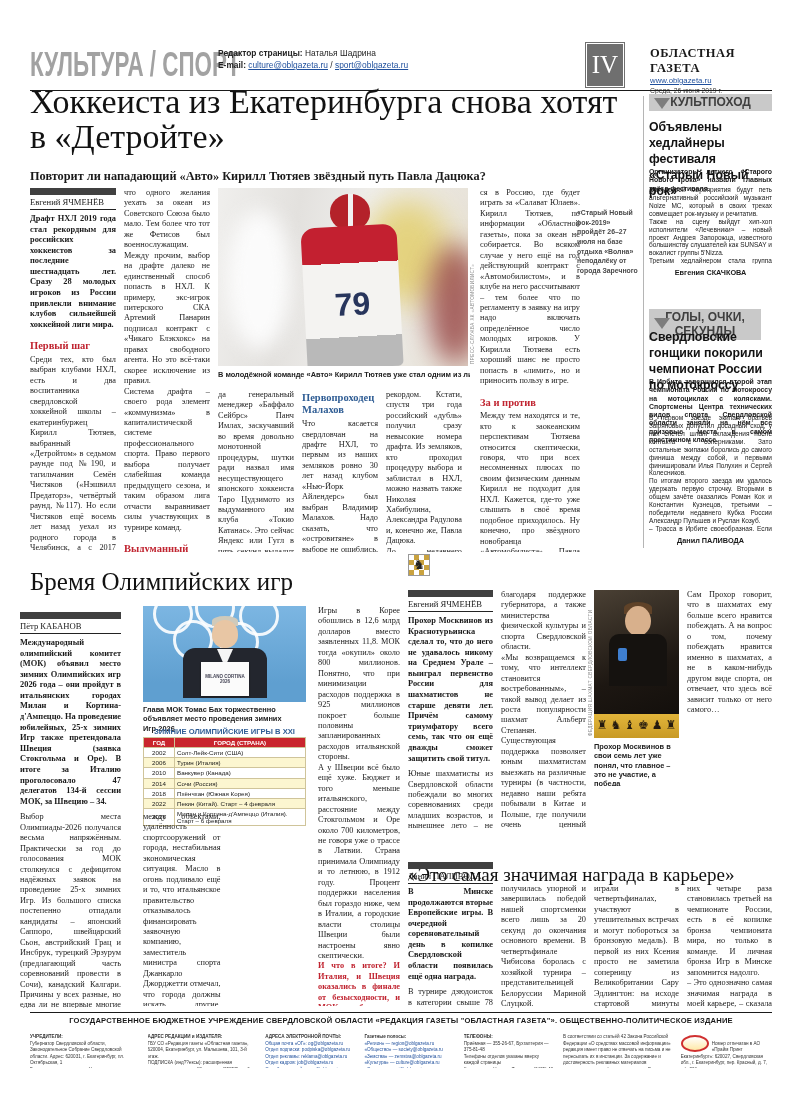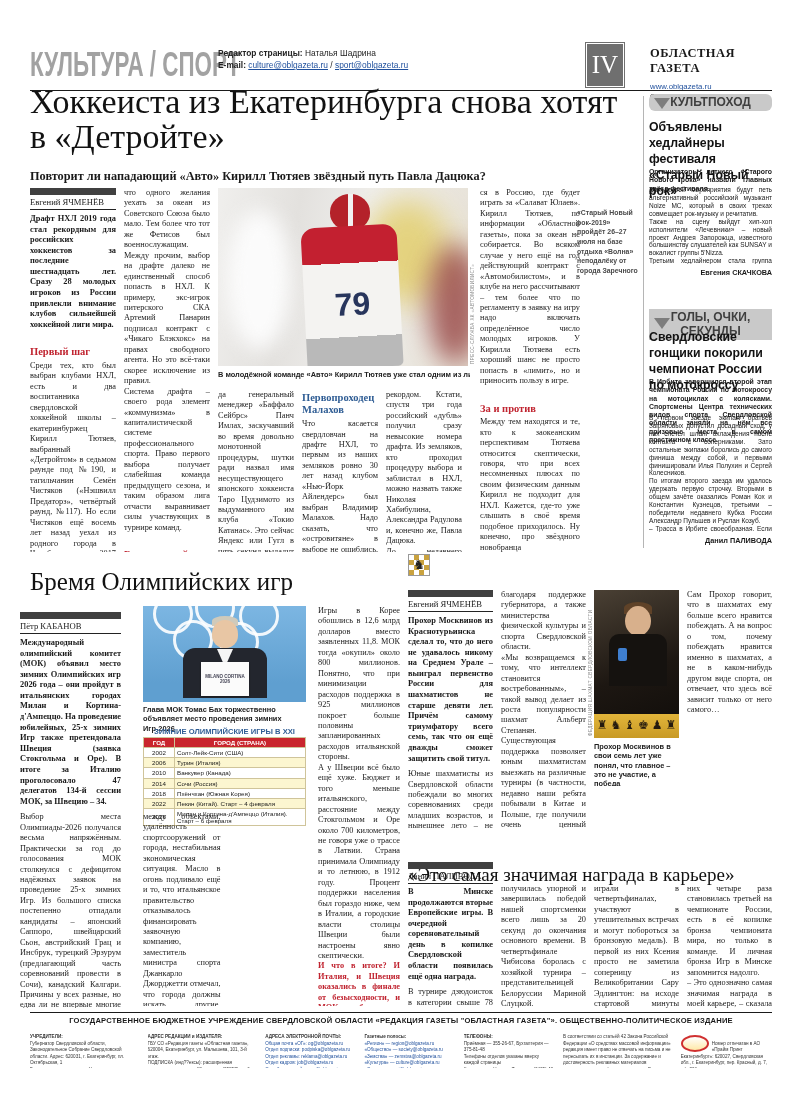--- a/index.html
+++ b/index.html
@@ -3,21 +3,21 @@
 <meta charset="utf-8">
 <style>
   html,body{margin:0;padding:0;background:#fff;}
   #page{position:relative;width:800px;height:1108px;background:#fff;overflow:hidden;
         font-family:"Liberation Serif",serif;color:#1a1a1a;}
   .abs{position:absolute;}
   .sans{font-family:"Liberation Sans",sans-serif;}
   .jtext{font-size:8.3px;line-height:1.26;text-align:justify;white-space:pre-line;overflow:hidden;}
   .lead{font-weight:bold;font-size:8.4px;line-height:1.26;text-align:justify;white-space:pre-line;margin:3px 0 5px 0;}
   .byline{font-size:8.6px;padding:2px 0;border-top:7px solid #404040;border-bottom:1px solid #222;margin-bottom:4px;}
-  .subhead-red{color:#c02430;font-weight:bold;font-size:10.5px;margin:16px 0 3px 0;line-height:1.1;}
+  .subhead-red{color:#c02430;font-weight:bold;font-size:10.5px;margin:10px 0 3px 0;line-height:1.1;}
   .subhead-blue{color:#2f5d94;font-weight:bold;font-size:10.5px;margin:2px 0 4px 0;line-height:1.1;}
   .redtext{color:#c02430;font-weight:bold;}
   .caption{font-family:"Liberation Sans",sans-serif;font-weight:bold;font-size:7.4px;line-height:1.25;color:#222;}
   .vcred{font-family:"Liberation Sans",sans-serif;font-size:4.6px;color:#8a8a8a;letter-spacing:.4px;
          writing-mode:vertical-rl;transform:rotate(180deg);white-space:nowrap;overflow:hidden;}
   
   .section-title{font-family:"Liberation Sans",sans-serif;font-weight:bold;font-size:35px;color:#a2a2a2;
                  transform:scaleX(.64);transform-origin:left top;white-space:nowrap;letter-spacing:0;}
   .ed-block{font-family:"Liberation Sans",sans-serif;font-size:8.4px;line-height:1.45;color:#222;}
   .ed-block b{font-weight:bold;text-align:right;}
@@ -26,21 +26,21 @@
              font-size:25px;font-family:"Liberation Serif",serif;box-shadow:inset 0 0 0 1px #6f6f6f, inset 0 0 0 2px #fff;}
   .paper-name{font-weight:bold;font-size:12.5px;letter-spacing:.5px;}
   
   .rubric-band{background:#c9c9c9;display:flex;align-items:center;justify-content:center;position:relative;}
   .rubric-band .tri{position:absolute;left:5px;top:4px;width:0;height:0;border-left:8px solid transparent;
                     border-right:8px solid transparent;border-top:11px solid #7d7d7d;}
   .rubric-title{font-family:"Liberation Sans",sans-serif;font-weight:bold;color:#3f3f3f;font-size:12px;line-height:1.15;text-align:center;}
   .side-head{font-family:"Liberation Sans",sans-serif;font-weight:bold;font-size:12.3px;line-height:1.3;color:#111;}
   .side-lead{font-family:"Liberation Sans",sans-serif;font-weight:bold;font-size:6.9px;line-height:1.2;text-align:justify;}
   .side-body{font-family:"Liberation Sans",sans-serif;font-size:6.5px;line-height:1.22;text-align:justify;white-space:pre-line;overflow:hidden;}
-  .side-byline{font-family:"Liberation Sans",sans-serif;font-weight:bold;font-size:7.3px;text-align:right;}
+  .side-byline{font-family:"Liberation Sans",sans-serif;font-weight:bold;font-size:7.3px;text-align:center;}
   .margin-note{font-family:"Liberation Sans",sans-serif;font-weight:bold;font-size:6.9px;line-height:1.4;color:#4a4a4a;}
   
   .photo{overflow:hidden;position:absolute;}
   .photo-hockey{background:linear-gradient(100deg,#f0efed 0%,#e3e1de 30%,#efeeec 55%,#e6e0d4 100%);}
   .ph-blob{position:absolute;border-radius:50%;}
   .helmet{position:absolute;background:#b4222a;border-radius:50% 50% 46% 46%;}
   .helmet::after{content:"";position:absolute;left:45%;top:0;width:12%;height:100%;background:#f2f2f2;}
   .torso{position:absolute;border-radius:14px 14px 5px 5px;
          background:linear-gradient(#c32030 0 26%,#f4f3f1 26% 78%,#b9b9b9 78% 100%);
          display:flex;align-items:center;justify-content:center;}
@@ -97,21 +97,21 @@
     <div><b>Редактор страницы:</b> <span>Наталья Шадрина</span></div>
     <div><b>E-mail:</b>
       <span class="link">culture@oblgazeta.ru</span><span> / </span><span class="link">sport@oblgazeta.ru</span>
     </div>
   </div>
   <div class="abs roman-box" style="left:585px;top:42px;">
     <span>IV</span>
   </div>
   <div class="abs" style="left:650px;top:46px;width:122px;">
     <div class="paper-name">ОБЛАСТНАЯ ГАЗЕТА</div>
-    <div class="link sans" style="font-size:7.8px;margin-top:6px;">www.oblgazeta.ru</div>
+    <div class="link sans" style="font-size:7.8px;margin-top:0;">www.oblgazeta.ru</div>
     <div class="sans" style="font-size:6.8px;margin-top:2px;color:#333;">Среда, 26 июня 2019 г.</div>
   </div>
   <div class="abs hr-black" style="left:30px;top:90px;width:742px;"></div>
 
   <div class="abs h-main" style="left:30px;top:84px;width:612px;">Хоккеиста из Екатеринбурга снова хотят в «Детройте»</div>
   <div class="abs h-sub" style="left:30px;top:169px;width:612px;">Повторит ли нападающий «Авто» Кирилл Тютяев звёздный путь Павла Дацюка?</div>
 
   <div class="abs" style="left:30px;top:188px;width:86px;height:364px;overflow:hidden;">
     <div class="byline">Евгений ЯЧМЕНЁВ</div>
     <div class="lead">Драфт НХЛ 2019 года стал рекордным для российских хоккеистов за последние шестнадцать лет. Сразу 28 молодых игроков из России привлекли внимание клубов сильнейшей хоккейной лиги мира.</div>
@@ -156,32 +156,32 @@
     <div class="jtext">ся в Россию, где будет играть за «Салават Юлаев». Кирилл Тютяев, по информации «Областной газеты», пока за океан не собирается. Во всяком случае у него ещё на год действующий контракт с «Автомобилистом», и в клубе на него рассчитывают – тем более что по регламенту в заявку на игру надо включать определённое число молодых игроков. У Кирилла Тютяева есть хороший шанс не просто попасть в «лимит», но и приносить пользу в игре.</div>
     <div class="subhead-red">За и против</div>
     <div class="jtext">   Между тем находятся и те, кто к заокеанским перспективам Тютяева относится скептически, говоря, что при всех несомненных плюсах по своим физическим данным Кирилл не подходит для НХЛ. Кажется, где-то уже слышать в своё время подобное приходилось. Ну конечно, про звёздного новобранца «Автомобилиста» Павла Дацюка, которому игровой интеллект позволил добиться всего.</div>
 
   </div>
 
   <div class="abs margin-note" style="left:577px;top:208px;width:62px;">«Старый Новый рок-2019» пройдёт 26–27 июля на базе отдыха «Волна» неподалёку от города Заречного</div>
 
   <div class="abs vr-gray" style="left:643px;top:96px;height:452px;"></div>
 
-  <div class="abs rubric-band" style="left:649px;top:94px;width:123px;height:17px;border-radius:6px;">
+  <div class="abs rubric-band" style="left:649px;top:94px;width:123px;height:17px;">
     <span class="tri"></span>
     <span class="rubric-title">КУЛЬТПОХОД</span>
   </div>
   <div class="abs side-head" style="left:649px;top:120px;width:123px;">Объявлены хедлайнеры фестиваля «Старый Новый рок»</div>
   <div class="abs side-lead" style="left:649px;top:168px;width:123px;">Организаторы летнего «Старого Нового рока» назвали главных звёзд фестиваля.</div>
   <div class="abs side-body" style="left:649px;top:186px;width:123px;height:78px;">   Для гостей мероприятия будут петь альтернативный российский музыкант Noize MC, который в своих треках совмещает рок-музыку и речитатив.
    Также на сцену выйдут хип-хоп исполнители «Лечевники» – новый проект Андрея Запорожца, известного большинству слушателей как SUNSAY и вокалист группы 5'Nizza.
    Третьим хедлайнером стала группа «БИРТМАН» – музыкальная мистификация, появившаяся в 2015 году и действующая от лица вымышленного советского автора-исполнителя.</div>
   <div class="abs side-byline" style="left:649px;top:268px;width:123px;">Евгения СКАЧКОВА</div>
 
-  <div class="abs rubric-band" style="left:649px;top:292px;width:123px;height:31px;flex-direction:column;">
+  <div class="abs rubric-band" style="left:649px;top:292px;width:112px;height:31px;flex-direction:column;">
     <span class="tri" style="top:9px;"></span>
     <span class="rubric-title">ГОЛЫ, ОЧКИ,</span>
     <span class="rubric-title">СЕКУНДЫ</span>
   </div>
   <div class="abs side-head" style="left:649px;top:330px;width:123px;">Свердловские гонщики покорили чемпионат России по мотокроссу</div>
   <div class="abs side-lead" style="left:649px;top:378px;width:123px;">В Ирбите завершился второй этап чемпионата России по мотокроссу на мотоциклах с колясками. Спортсмены Центра технических видов спорта Свердловской области заняли на нём все призовые места в самом престижном классе.</div>
   <div class="abs side-body" style="left:649px;top:414px;width:123px;height:118px;">   В первом заезде экипаж братьев Зыряновых допустил досадный сход, у них слетел шланг охлаждения после контакта с соперниками. Зато остальные экипажи боролись до самого финиша между собой, и первыми финишировали Илья Полухин и Сергей Колесников.
    По итогам второго заезда им удалось удержать первую строчку. Вторыми в общем зачёте оказались Роман Кох и Константин Кузнецов, третьими – победители недавнего Кубка России Александр Пульшев и Руслан Козуб.
    – Трасса в Ирбите своеобразная. Если её долго не поливать – она превращается в жёсткий бетон. Если же, наоборот, будет несколько дней дождей – она становится каким-то плавательным болотом, по которому трудно заехать в подъём. Да, в этот раз на трассе был как будто бетон, к этому надо было быть готовыми, ставить правильную резину, – рассказал 12-кратный чемпион России, чемпион Европы и вице-чемпион мира Евгений Щербинин.</div>
   <div class="abs side-byline" style="left:649px;top:536px;width:123px;">Данил ПАЛИВОДА</div>

